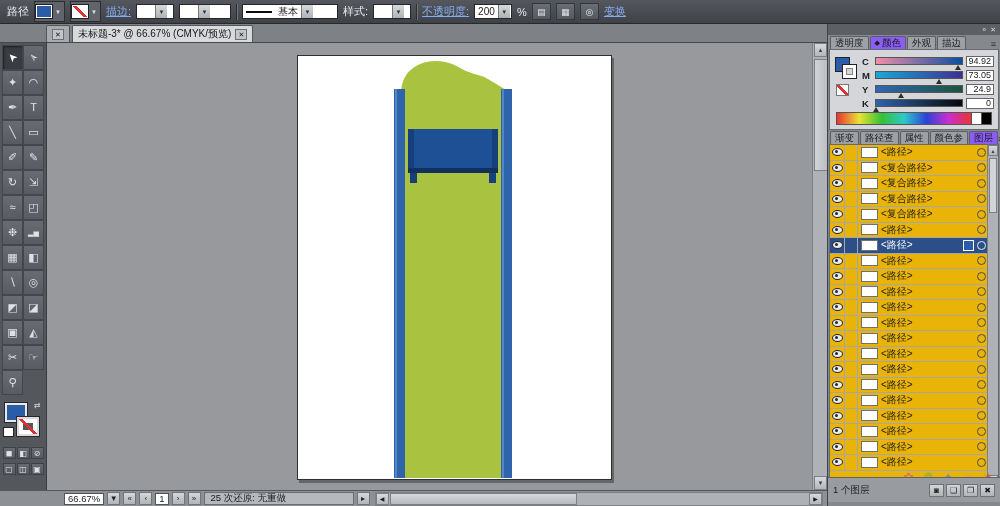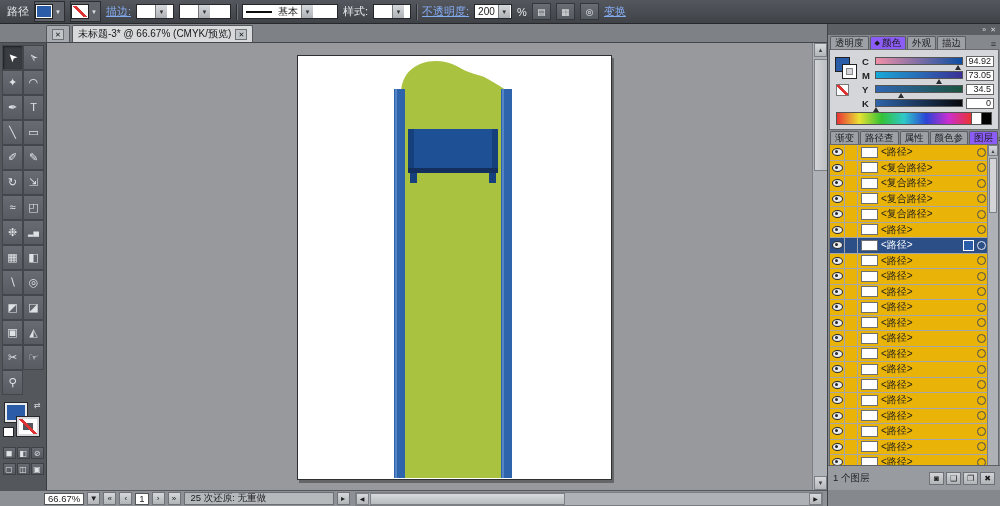--- a/index.html
+++ b/index.html
@@ -55,21 +55,21 @@
   #artboard svg{position:absolute;left:0;top:0;width:100%;height:100%}
   
   #vscroll{position:absolute;left:812px;top:43px;width:15px;height:447px;background:#aeb1b5;border-left:1px solid #7c7f83;box-sizing:border-box}
   .scroll-btn{width:13px;height:14px;background:linear-gradient(#d7d9dc,#b4b7ba);border:1px solid #7c7f83;box-sizing:border-box;
               display:flex;align-items:center;justify-content:center;font-size:6px;color:#3c3e41}
   #vscroll .scroll-btn{position:absolute;left:1px}
   #vscroll .top{top:0}#vscroll .bottom{bottom:0}
   #vscroll .thumb{position:absolute;left:1px;top:16px;width:12px;height:110px;background:linear-gradient(90deg,#d2d4d7,#bcbfc2);border:1px solid #7c7f83}
   
   #statusbar{position:absolute;left:0;top:490px;width:827px;height:16px;background:#8d9196;border-top:1px solid #54575b;
-             display:flex;align-items:center;gap:3px;padding-left:44px;padding-right:2px;box-sizing:border-box}
+             display:flex;align-items:center;gap:3px;padding-left:64px;padding-right:2px;box-sizing:border-box}
   .status-box{background:#fff;border:1px solid #555;height:12px;display:flex;align-items:center;font-size:9.5px;padding:0 3px;box-sizing:border-box}
   .mini-nav{width:13px;height:13px;background:linear-gradient(#d5d7da,#b2b5b8);border:1px solid #707377;display:inline-flex;
             align-items:center;justify-content:center;font-size:8px;box-sizing:border-box;color:#222}
   .undo-box{background:#b6b9bc;border:1px solid #6b6e72;height:13px;display:flex;align-items:center;padding:0 6px;width:150px;font-size:9.5px;color:#17181a;box-sizing:border-box;white-space:nowrap;overflow:hidden}
   #hscroll{position:relative;flex:1;height:14px;margin:0 2px;background:#aeb1b5;border:1px solid #7c7f83;box-sizing:border-box}
   #hscroll .h-btn{position:absolute;top:0;width:13px;height:12px;background:linear-gradient(#d7d9dc,#b4b7ba);border:1px solid #7c7f83;
                   display:flex;align-items:center;justify-content:center;font-size:6px;box-sizing:border-box}
   #hscroll .left{left:0}#hscroll .right{right:0}
   #hscroll .thumb{position:absolute;left:14px;top:0;width:42%;height:12px;background:linear-gradient(#d7d9dc,#b8bbbe);border:1px solid #7c7f83;box-sizing:border-box}
   
@@ -116,21 +116,21 @@
   .lr-spacer{flex:1}
   .lr-target{width:7px;height:7px;border:1px solid #4a4d50;border-radius:50%;margin-left:3px;display:inline-block}
   .lr-chip{width:9px;height:9px;border:1px solid #fff;margin-left:3px;display:inline-block;background:#2a5ca8}
   .layer-row.selected{background:#2c4f88}
   .layer-row.selected .lr-label{color:#fff}
   .layer-row.selected .lr-target{border-color:#e8eaec}
   .layers-scroll{position:absolute;right:0;top:0;width:11px;height:100%;background:#aeb1b5;border-left:1px solid #7c7f83;box-sizing:border-box}
   .layers-scroll .scroll-btn{position:absolute;left:0;width:10px;height:11px;font-size:5px}
   .layers-scroll .top{top:0}.layers-scroll .bottom{bottom:0}
   .layers-scroll .thumb{position:absolute;left:1px;top:13px;width:8px;height:55px;background:#d2d4d7;border:1px solid #7c7f83;box-sizing:border-box}
-  .dock-footer{position:absolute;left:0;bottom:16px;width:100%;height:19px;background:#989ca1;border-top:1px solid #5f6266;
+  .dock-footer{position:absolute;left:0;bottom:4px;width:100%;height:19px;background:#989ca1;border-top:1px solid #5f6266;
                display:flex;align-items:center;padding:12px 5px;box-sizing:border-box;font-size:9.5px}
   .df-icons{margin-left:auto;display:flex;gap:2px}
   .df-btn{width:15px;height:13px;background:linear-gradient(#d2d4d7,#b2b5b8);border:1px solid #6e7175;display:inline-flex;
           align-items:center;justify-content:center;font-size:8px;box-sizing:border-box}
   #watermark{position:absolute;right:6px;bottom:22px;display:flex;gap:9px;opacity:.7;pointer-events:none}
   .wm-g{font-size:13px;line-height:1}
 </style>
 </head>
 <body>
 
@@ -357,21 +357,21 @@
             <span class="strack g-m">
               <span class="smarker" style="left: 73.05%;"></span>
             </span>
             <span class="sval">73.05</span>
           </div>
           <div class="srow">
             <span class="ch">Y</span>
             <span class="strack g-y">
               <span class="smarker" style="left: 29.3%;"></span>
             </span>
-            <span class="sval">34.5</span>
+            <span class="sval">24.9</span>
           </div>
           <div class="srow">
             <span class="ch">K</span>
             <span class="strack g-k">
               <span class="smarker" style="left: 0%;"></span>
             </span>
             <span class="sval">0</span>
           </div>
         </div>
       <div class="spectrum">

